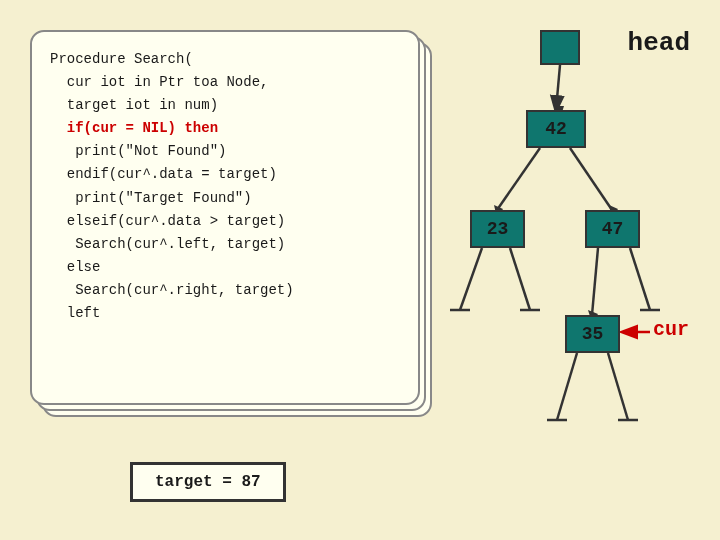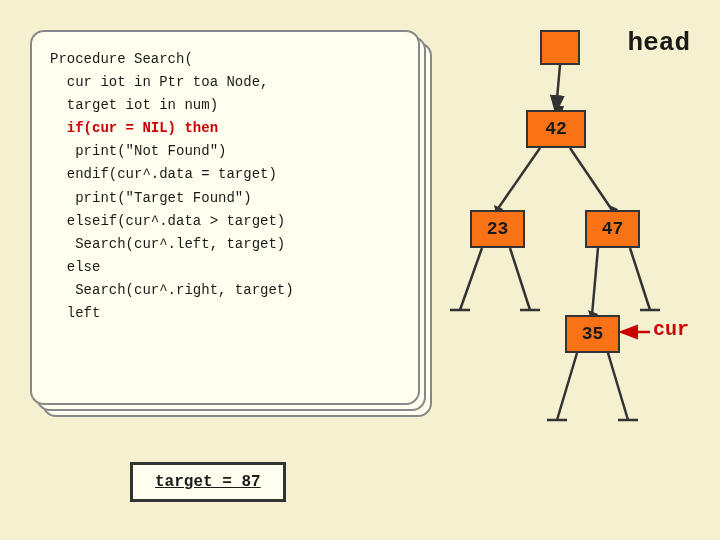--- a/index.html
+++ b/index.html
@@ -53,21 +53,20 @@
     .target-box {
       position: absolute;
       bottom: 38px;
       left: 130px;
       background: #fffff0;
       border: 3px solid #333;
       padding: 8px 22px;
       font-size: 16px;
       font-weight: bold;
       color: #1a1a1a;
-      text-decoration: underline;
     }
 
     
     .tree-area {
       position: absolute;
       top: 10px;
       right: 20px;
       width: 260px;
       height: 500px;
     }
@@ -77,21 +76,21 @@
       top: 10px;
       right: 30px;
       font-size: 28px;
       font-weight: bold;
       color: #1a1a1a;
     }
 
     
     .node {
       position: absolute;
-      background: #f97316;
+      background: #0f766e;
       border: 2.5px solid #333;
       display: flex;
       align-items: center;
       justify-content: center;
       font-size: 18px;
       font-weight: bold;
       color: #1a1a1a;
     }
 
     

